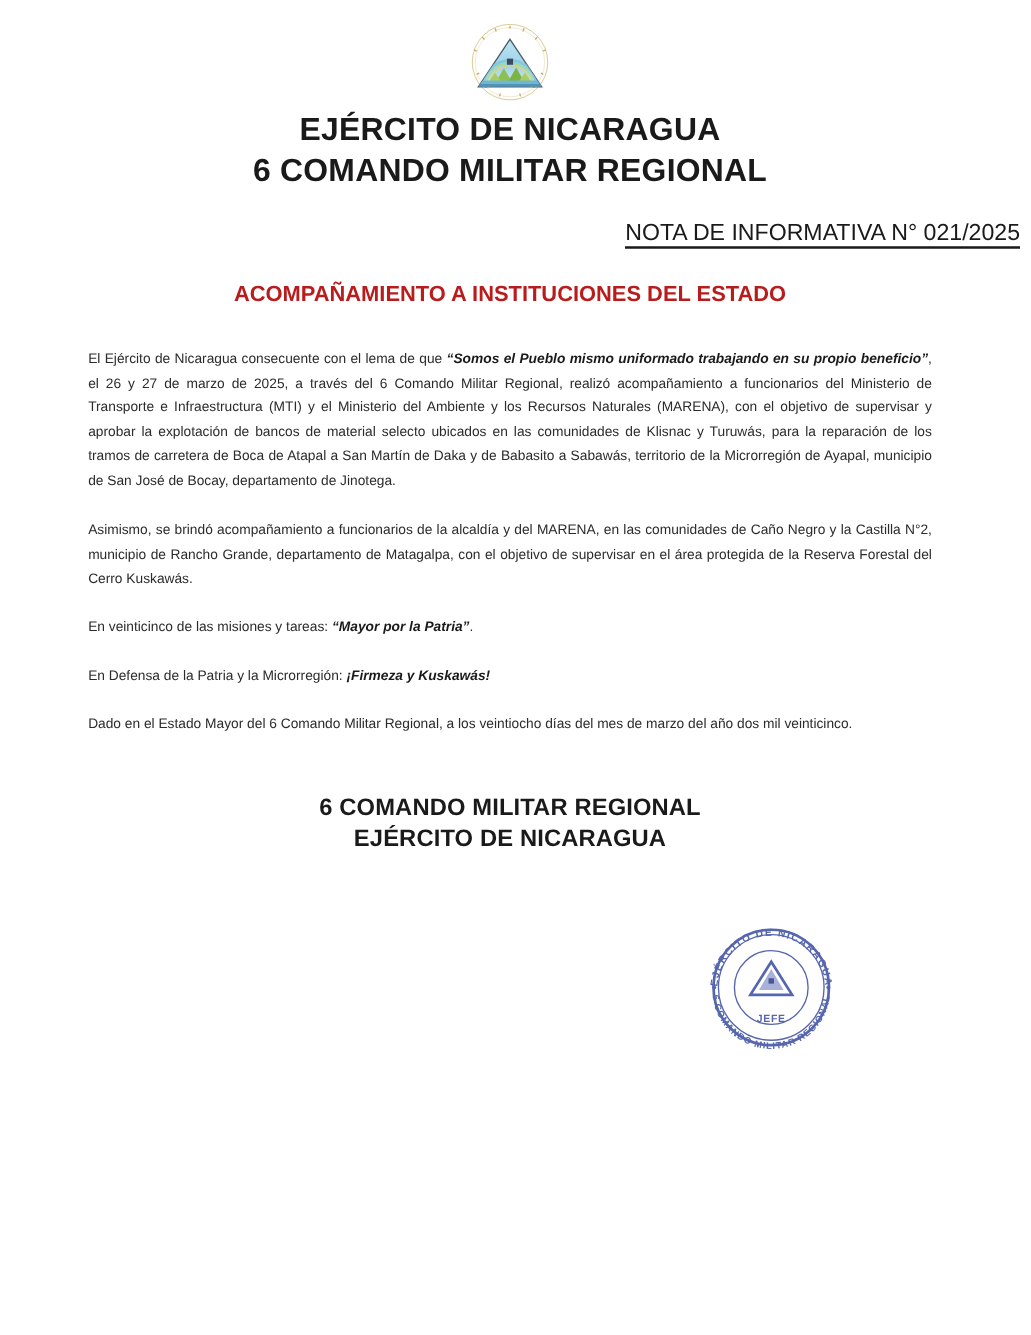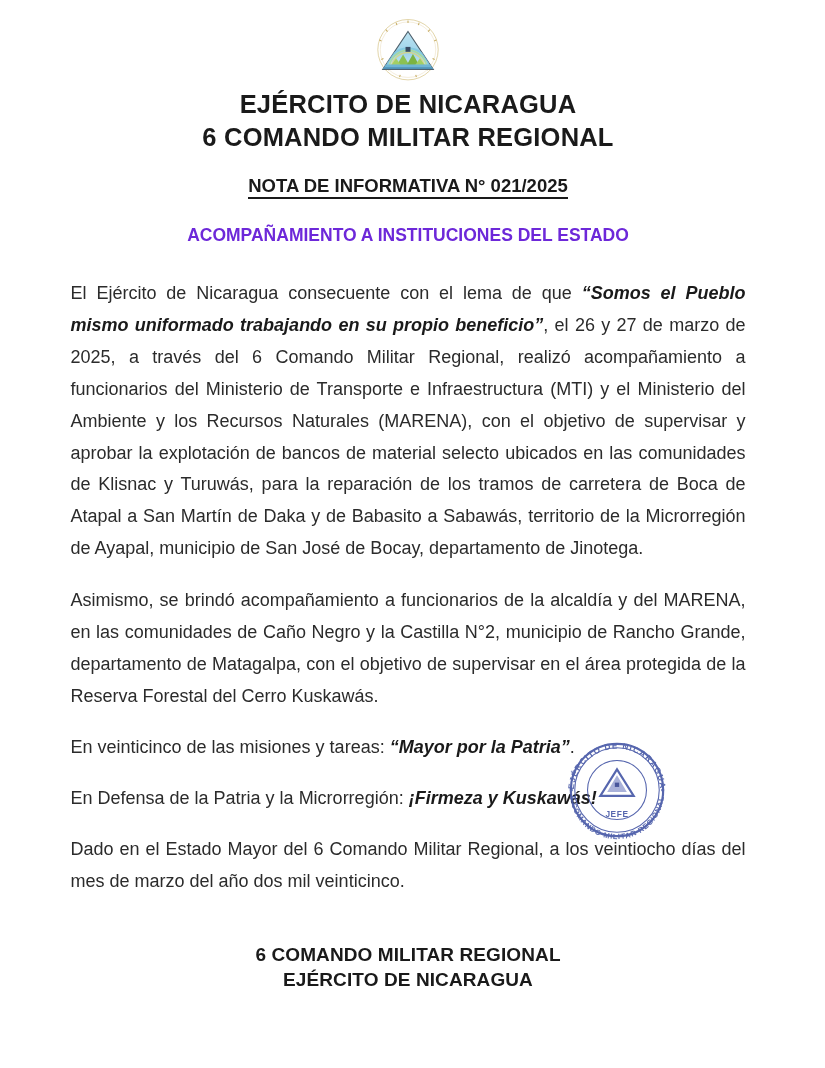--- a/index.html
+++ b/index.html
@@ -43,47 +43,47 @@
     margin-top: 10px;
   }
   .title-line {
     font-size: 25.5px;
     font-weight: bold;
     letter-spacing: 0.2px;
     color: #1a1a1a;
     line-height: 1.28;
   }
   .nota-line {
-    text-align: center;
+    text-align: right;
     margin-top: 22px;
     font-size: 18.5px;
-    font-weight: bold;
+    font-weight: normal;
     color: #1a1a1a;
   }
   .nota-line span {
     border-bottom: 2px solid #1a1a1a;
     padding-bottom: 1px;
   }
   .subject-line {
     text-align: center;
     margin-top: 28px;
     font-size: 17.5px;
     font-weight: bold;
-    color: #6d28d9;
+    color: #b91c1c;
   }
 
   
   .body-wrap {
     margin: 0 auto;
     width: 675px;
     padding-top: 32px;
   }
   p.para {
     text-align: justify;
-    font-size: 18px;
+    font-size: 11px;
     line-height: 1.77;
     margin: 0 0 20px 0;
     color: #2b2b2b;
     hyphens: none;
   }
   p.para.tight { margin-bottom: 19px; }
   p.para.last { margin-bottom: 0; }
   .bi {
     font-weight: bold;
     font-style: italic;

